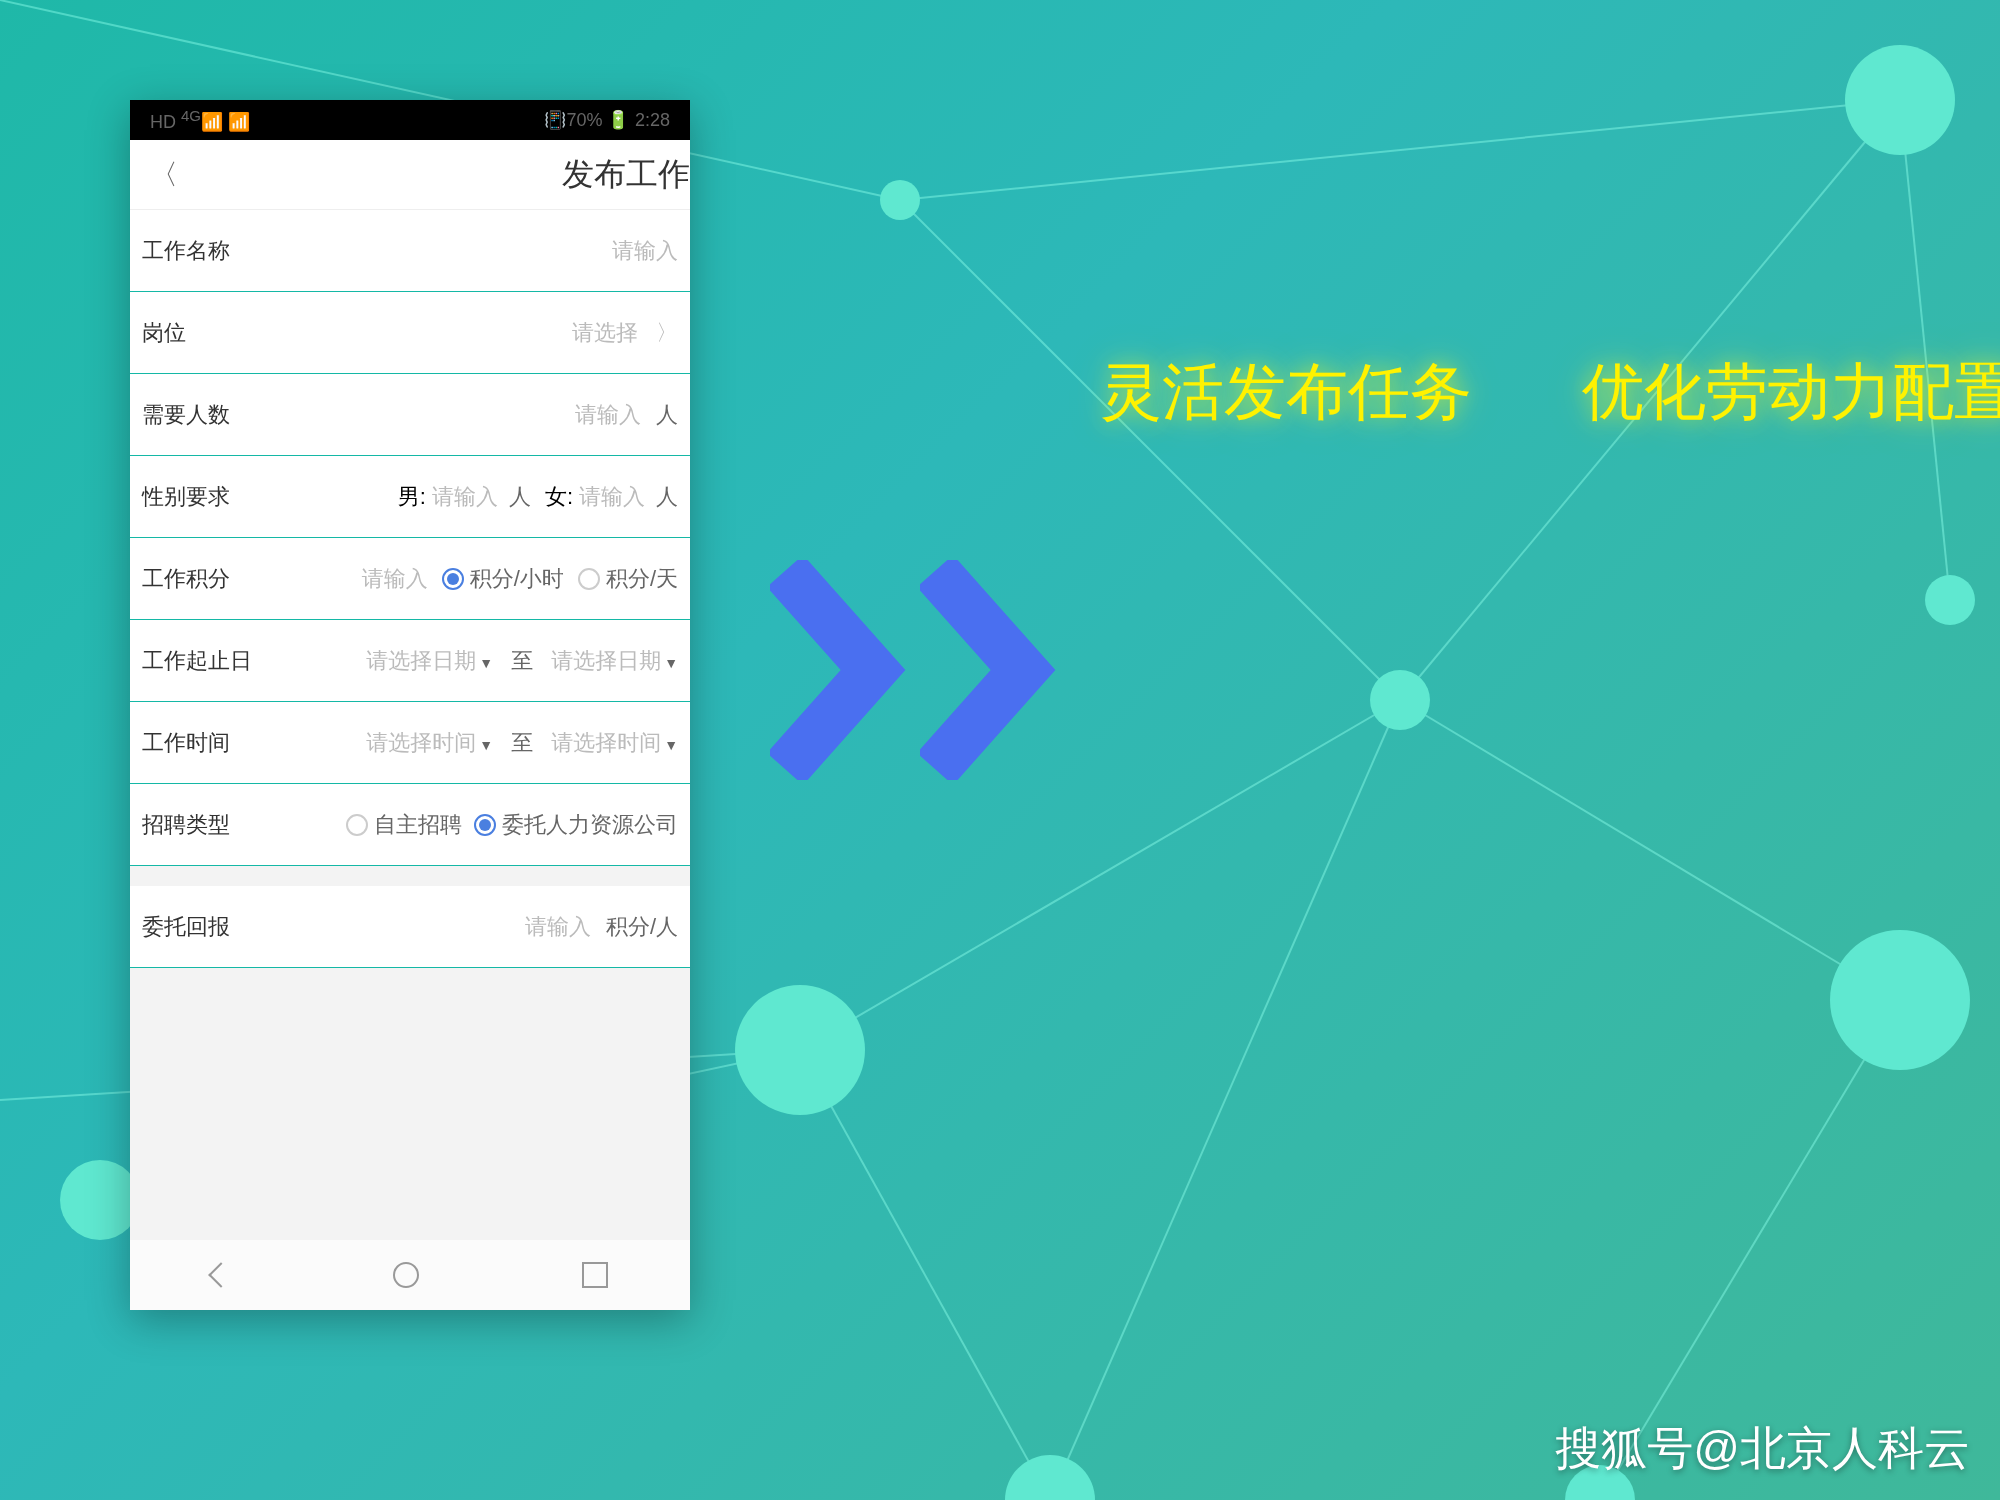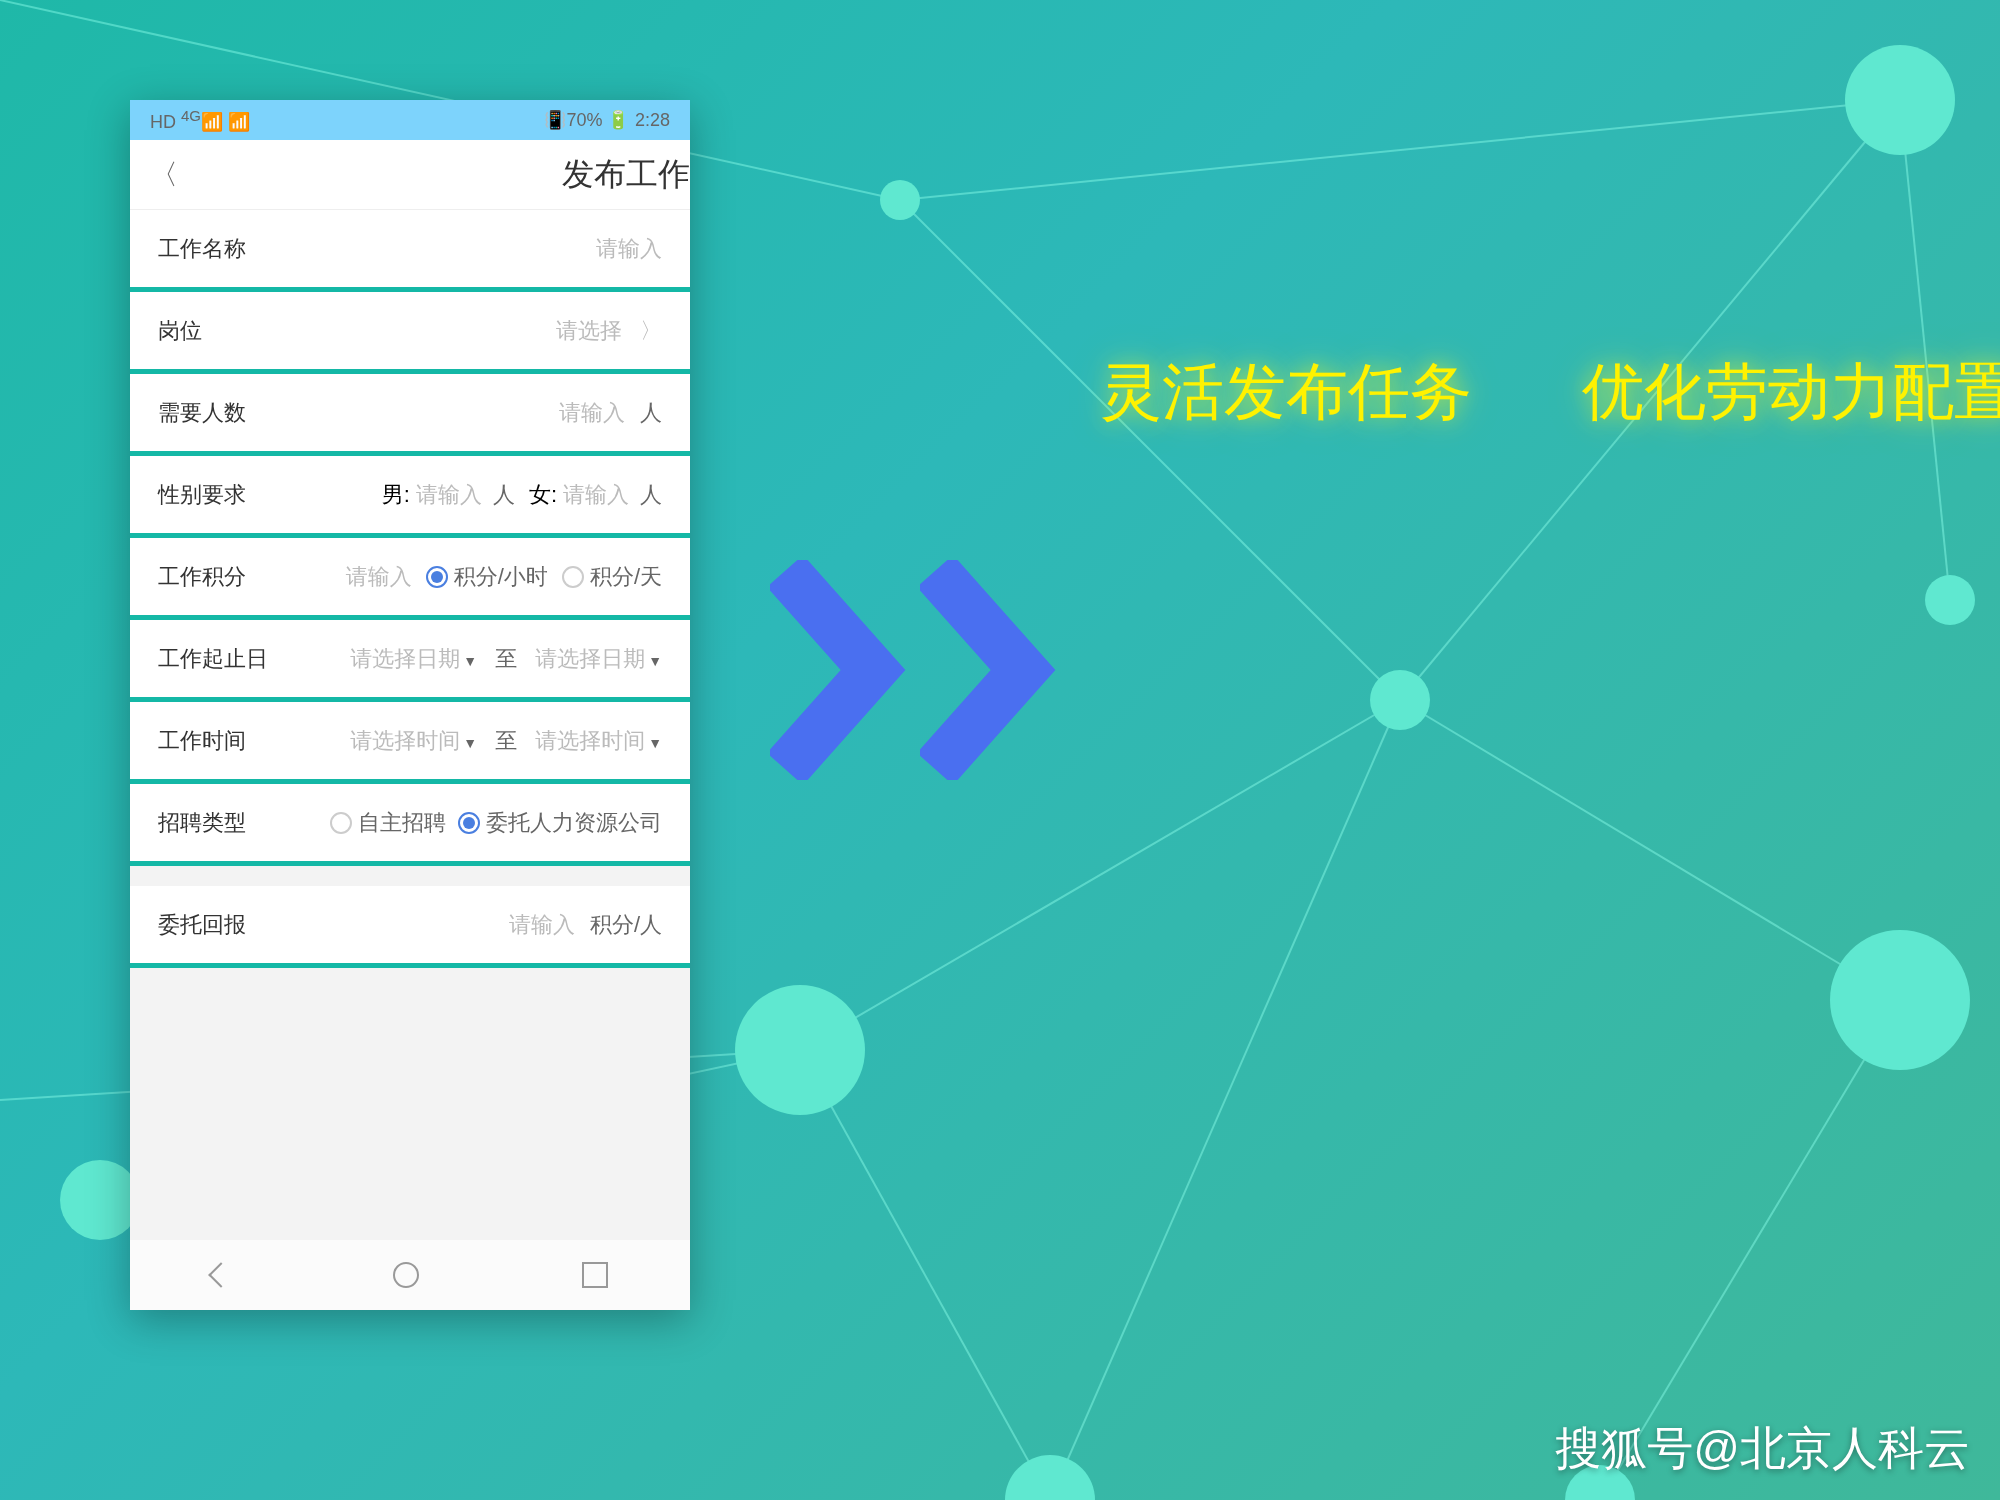--- a/index.html
+++ b/index.html
@@ -12,33 +12,33 @@
   .bg-net { position: absolute; inset: 0; z-index: 0; }
   .bg-net line { stroke: rgba(140,255,235,0.45); stroke-width: 2; }
   .bg-net circle { fill: #5fe8d0; }
   .phone {
     position: absolute; left: 130px; top: 100px;
     width: 560px; height: 1210px; background: #f3f3f3;
     box-shadow: 0 10px 40px rgba(0,0,0,.3);
     display: flex; flex-direction: column; z-index: 2;
   }
   .statusbar {
-    height: 40px; background: #7dd3fc; display: flex; justify-content: space-between;
+    height: 40px; background: #000000; display: flex; justify-content: space-between;
     align-items: center; padding: 0 20px; font-size: 18px; color: #666;
   }
   .titlebar {
     height: 70px; background: #fff; display: flex; align-items: center;
     border-bottom: 1px solid #eee; position: relative;
   }
   .back-icon { position: absolute; left: 20px; font-size: 28px; color: #666; cursor: pointer; }
   .titlebar-title { flex: 1; text-align: right; font-size: 32px; color: #333; }
   .form { background: #fff; }
   .row {
     display: flex; align-items: center; height: 82px;
-    border-bottom: 5px solid #14b8a6; padding: 0 28px; font-size: 22px;
+    border-bottom: 1px solid #14b8a6; padding: 0 12px; font-size: 22px;
   }
   .row-label { color: #333; width: 120px; flex-shrink: 0; }
   .row-content { flex: 1; display: flex; justify-content: flex-end; align-items: center; gap: 10px; }
   .placeholder { color: #bbb; }
   .unit { color: #666; margin-left: 5px; }
   .chev { color: #bbb; font-size: 22px; margin-left: 8px; }
   .tri { color: #666; font-size: 14px; margin-left: 3px; }
   .sep { color: #666; margin: 0 8px; }
   .radio {
     display: inline-flex; align-items: center; gap: 6px; color: #666; text-align: center;

